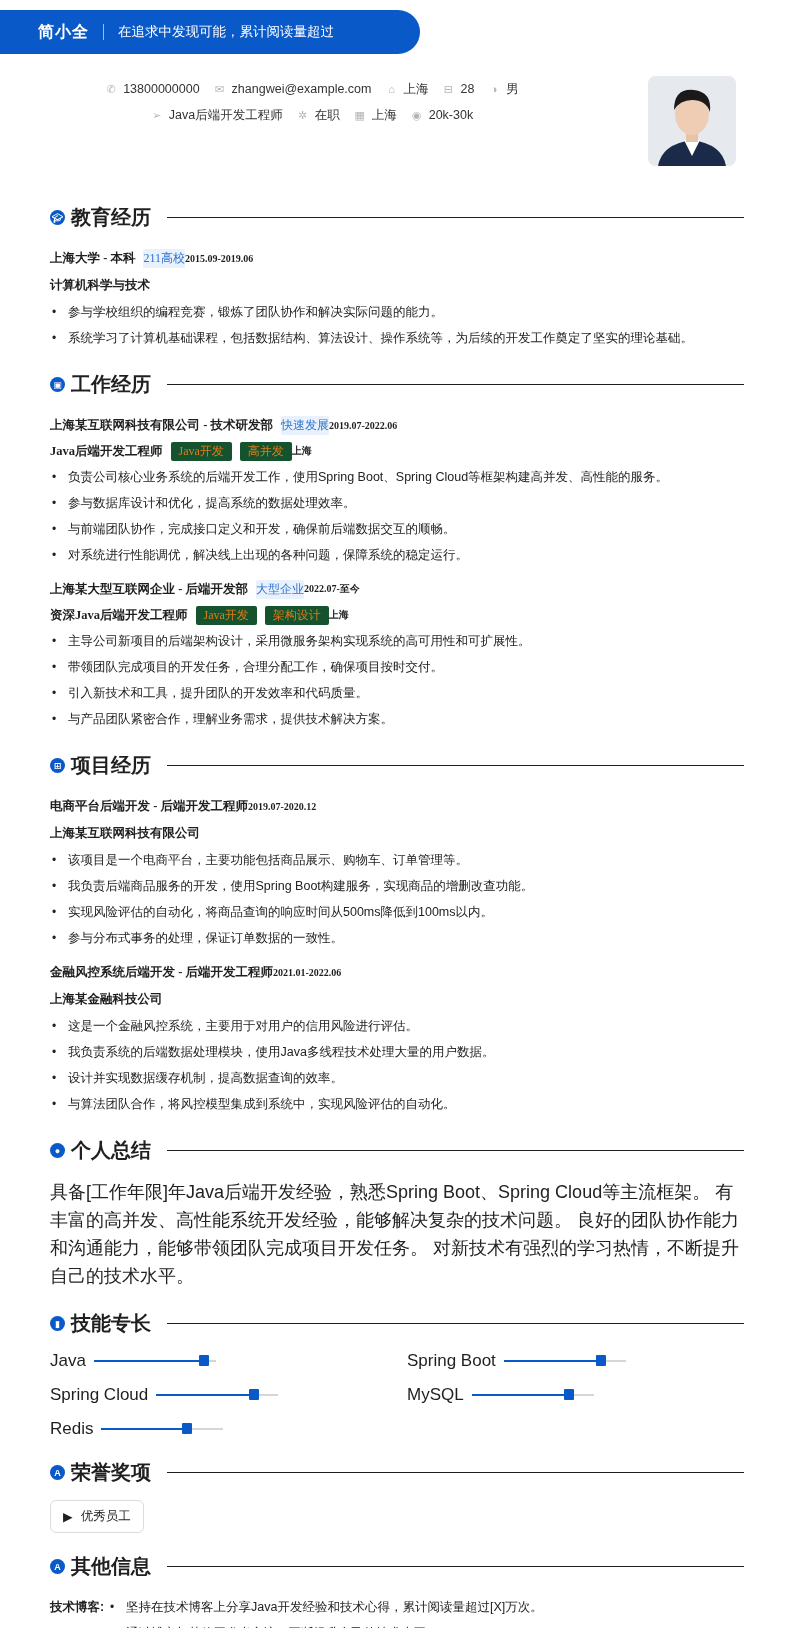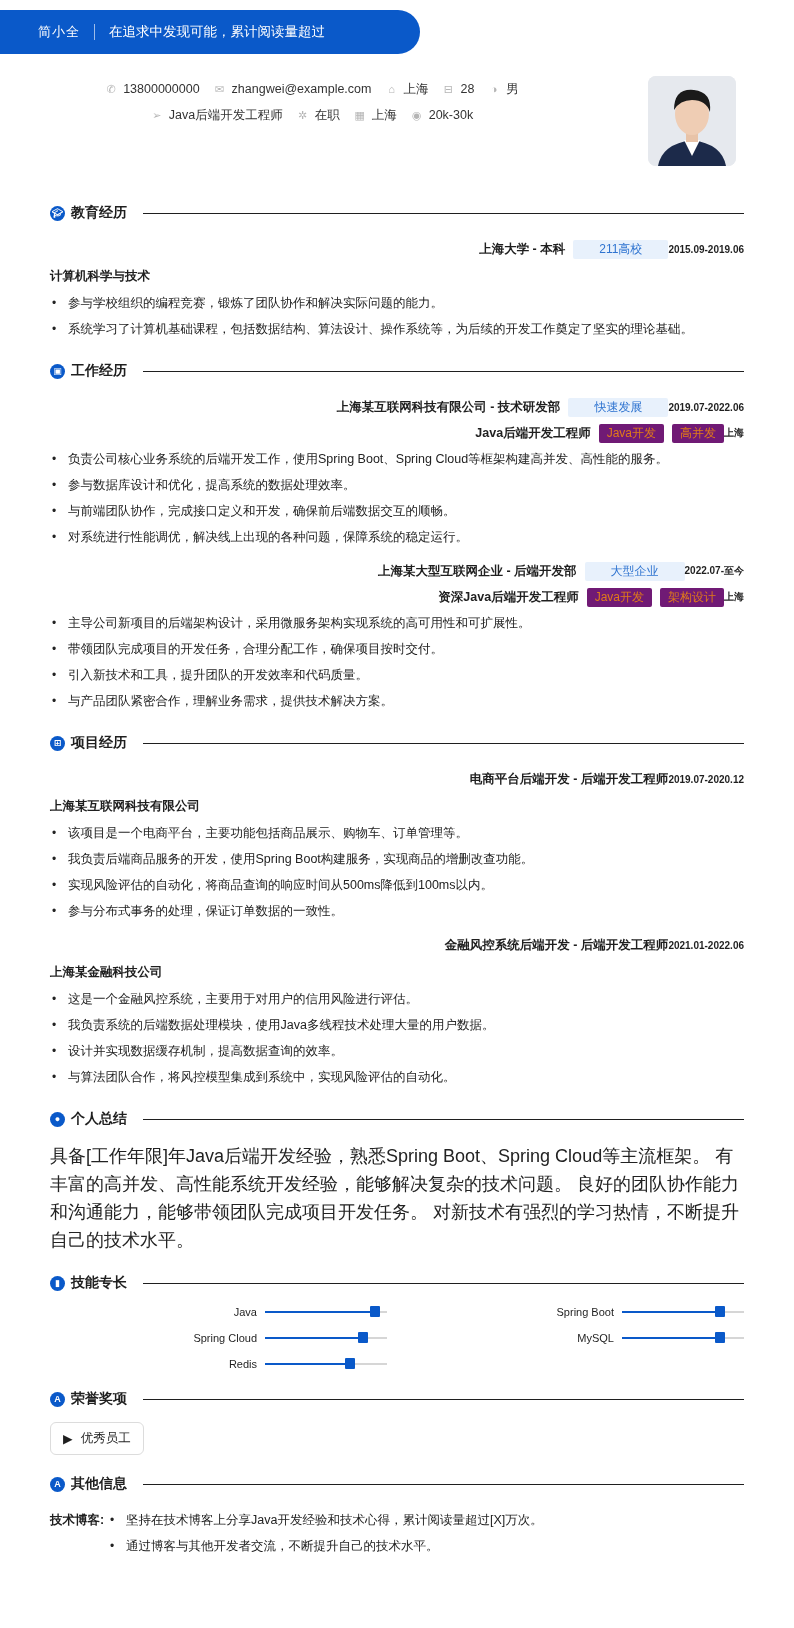--- a/index.html
+++ b/index.html
@@ -1,45 +1,45 @@
 <!DOCTYPE html>
 <html><head>
 <meta charset="utf-8">
 <style>
   * { box-sizing: border-box; margin: 0; padding: 0; }
   body { width: 794px; min-height: 1628px; background: #fff; font-family: "Liberation Sans", "DejaVu Sans", sans-serif; color: #1f1f1f; font-size: 12.5px; }
   .banner { position: relative; margin-top: 10px; width: 420px; height: 44px; background: #0a59c9; border-radius: 0 24px 24px 0; display: flex; align-items: center; padding-left: 38px; color: #fff; }
-  .banner .name { font-size: 13px; font-weight: normal; letter-spacing: 1px; }
+  .banner .name { font-size: 16px; font-weight: bold; letter-spacing: 1px; }
   .banner .sep { width: 1px; height: 16px; background: rgba(255,255,255,.6); margin: 0 14px; }
   .banner .motto { font-size: 13.5px; }
   .header { position: relative; height: 130px; }
   .info { position: absolute; left: 0; right: 170px; top: 22px; text-align: center; font-size: 12.5px; color: #333; }
   .info-row { display: flex; justify-content: center; gap: 14px; line-height: 26px; }
   .info-item { display: inline-flex; align-items: center; gap: 6px; }
   .info-item .ic { color: #b5b5b5; font-size: 11px; width: 12px; text-align: center; }
   .photo { position: absolute; right: 58px; top: 22px; width: 88px; height: 90px; border-radius: 8px; overflow: hidden; background: #e9ecef; }
   .content { padding: 0 50px 0 50px; }
   .section { margin-top: 20px; }
   .sec-head { display: flex; align-items: center; gap: 6px; margin-bottom: 14px; }
   .sec-icon { width: 15px; height: 15px; border-radius: 50%; background: #0a59c9; color: #fff; display: inline-flex; align-items: center; justify-content: center; font-size: 9px; font-weight: bold; }
-  .sec-title { font-size: 14px; font-weight: bold; white-space: nowrap; }
+  .sec-title { font-size: 20px; font-weight: bold; white-space: nowrap; }
   .sec-line { flex: 1; height: 1px; background: #1f1f1f; margin-left: 10px; }
-  .row { display: flex; justify-content: flex-end; align-items: center; min-height: 26px; }
+  .row { display: flex; justify-content: flex-start; align-items: center; min-height: 26px; font-family: Liberation Serif, serif; }
   .row .left { display: flex; align-items: center; gap: 8px; font-weight: bold; font-size: 12.5px; }
   .row .right { font-weight: bold; font-size: 10px; }
-  .tag-blue { background: #e8f1fc; color: #2f74d0; padding: 1px 26px; font-weight: normal; font-size: 12px; border-radius: 2px; }
-  .tag-orange { background: #701a75; color: #e07b19; padding: 1px 8px; font-weight: normal; font-size: 12px; border-radius: 2px; }
+  .tag-blue { background: #e8f1fc; color: #2f74d0; padding: 1px 0; font-weight: normal; font-size: 12px; border-radius: 2px; }
+  .tag-orange { background: #14532d; color: #e07b19; padding: 1px 8px; font-weight: normal; font-size: 12px; border-radius: 2px; }
   .sub { font-weight: bold; min-height: 28px; line-height: 28px; }
   ul.bullets { list-style: none; }
   ul.bullets li { position: relative; padding-left: 18px; line-height: 26px; font-size: 12.5px; color: #222; }
   ul.bullets li::before { content: "•"; position: absolute; left: 2px; top: 0; font-size: 12px; }
   .block { margin-bottom: 8px; }
   .summary { line-height: 28px; font-size: 18px; color: #222; }
   .skills { display: grid; grid-template-columns: 1fr 1fr; row-gap: 14px; column-gap: 20px; }
-  .skill { display: flex; align-items: center; gap: 8px; font-size: 11px; justify-content: flex-end; }
+  .skill { display: flex; align-items: center; gap: 8px; font-size: 17px; }
   .track { position: relative; width: 122px; height: 2px; background: #d6d6d6; }
   .fill { position: absolute; left: 0; top: 0; height: 2px; background: #0a59c9; }
   .knob { position: absolute; top: -5px; width: 10px; height: 11px; background: #0a59c9; border-radius: 1px; }
   .award { display: inline-flex; align-items: center; gap: 8px; border: 1px solid #dcdcdc; border-radius: 6px; padding: 7px 12px; font-size: 12.5px; }
   .other { display: flex; }
   .other .label { font-weight: bold; width: 58px; line-height: 26px; white-space: nowrap; }
 </style>
 </head>
 <body>
 

